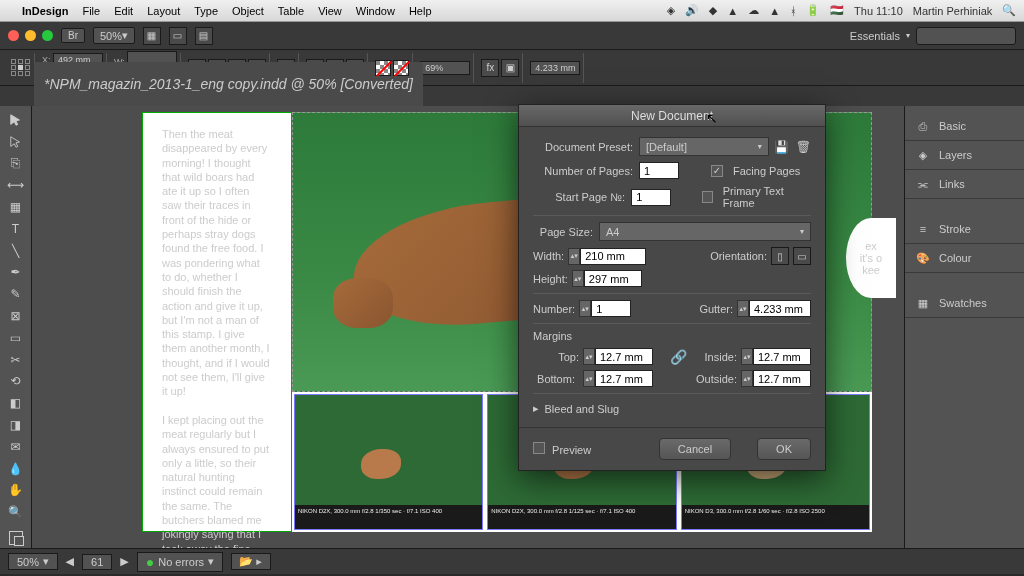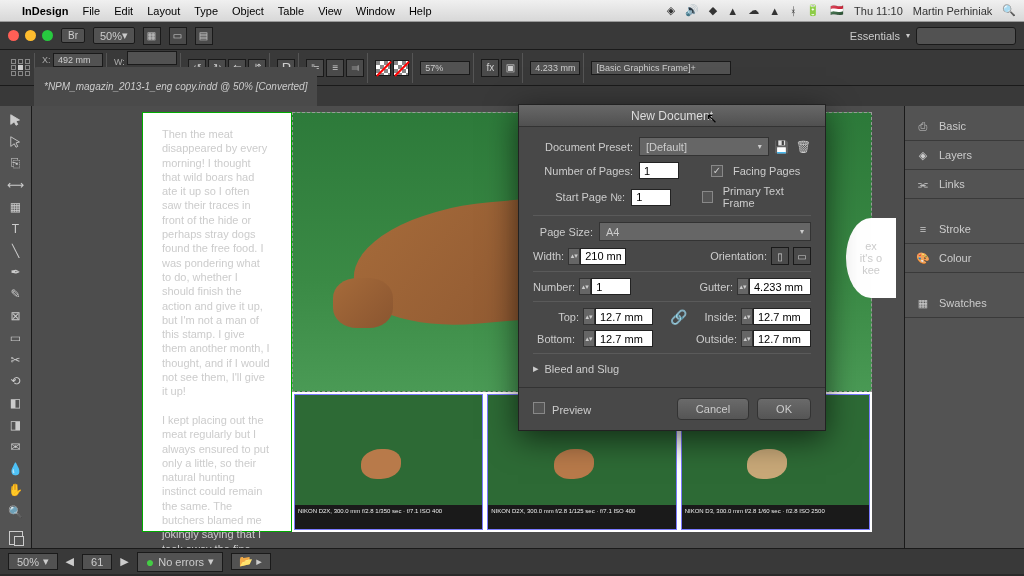--- a/index.html
+++ b/index.html
@@ -19,21 +19,21 @@
 .search{width:100px;height:18px;background:#525252;border:1px solid #1a1a1a;border-radius:3px}
 .controlbar{height:36px;background:#393939;display:flex;align-items:center;gap:4px;padding:2px 8px;border-bottom:1px solid #1a1a1a}
 .cb-group{display:flex;gap:2px;align-items:center;padding:0 3px;border-right:1px solid #555;height:30px}
 .cb-field{display:flex;flex-direction:column;gap:1px;font-size:9px}
 .cb-label{font-size:9px;color:#aaa}
 .cb-input{background:#525252;border:1px solid #1a1a1a;padding:0 4px;height:14px;font-size:9px;min-width:50px;display:inline-flex;align-items:center}
 .cb-icon{width:18px;height:18px;background:#4a4a4a;border:1px solid #1a1a1a;display:flex;align-items:center;justify-content:center;font-size:10px}
 .cb-swatch{width:16px;height:16px;background:repeating-conic-gradient(#fff 0 25%,#888 0 50%) 0 0/8px 8px;border:1px solid #1a1a1a;position:relative}
 .cb-swatch::after{content:'';position:absolute;width:140%;height:2px;background:red;top:50%;left:-20%;transform:rotate(-45deg)}
 .tabstrip{height:20px;background:#393939;display:flex;align-items:end;padding-left:34px}
-.doctab{background:#4a4a4a;padding:14px 10px;border-top-left-radius:3px;border-top-right-radius:3px;font-size:10px;font-style:italic}
+.doctab{background:#4a4a4a;padding:14px 10px;border-top-left-radius:3px;border-top-right-radius:3px;font-size:14px;font-style:italic}
 .main{display:flex;height:442px}
 .toolpanel{width:32px;background:#535353;display:flex;flex-direction:column;align-items:center;padding-top:4px;gap:2px;border-right:1px solid #1a1a1a}
 .tool{width:24px;height:20px;display:flex;align-items:center;justify-content:center;font-size:12px;color:#ccc}
 .tool svg{width:14px;height:14px;fill:#ccc;stroke:#ccc}
 .canvas{flex:1;background:#4d4d4d;position:relative;overflow:hidden}
 .page{position:absolute;top:6px;left:110px;width:730px;height:420px;background:#fff;display:flex}
 .page-left{width:150px;padding:14px 19px;font-size:6px;line-height:1.3;color:#333;border:1px solid #0a0}
 .page-right{flex:1;position:relative}
 .hero{width:100%;height:280px;background:linear-gradient(180deg,#2d7a3a 0%,#3a8a45 60%,#4a9a55 100%);position:relative;overflow:hidden;border:1px dashed #999}
 .fox-body{position:absolute;width:260px;height:120px;background:linear-gradient(135deg,#a66b3a,#8a5530);border-radius:60% 30% 40% 50%;top:90px;left:60px;transform:rotate(-5deg)}
@@ -156,31 +156,28 @@
   <div class="cb-group">
     <span class="cb-icon">⊫</span>
     <span class="cb-icon">≡</span>
     <span class="cb-icon">⫤</span>
   </div>
   <div class="cb-group">
     <div class="cb-swatch"></div>
     <div class="cb-swatch"></div>
   </div>
   <div class="cb-group">
-    <span class="cb-input">57%</span>
+    <span class="cb-input">69%</span>
   </div>
   <div class="cb-group">
     <span class="cb-icon">fx</span>
     <span class="cb-icon">▣</span>
   </div>
   <div class="cb-group">
     <span class="cb-input">4.233 mm</span>
-  </div>
-  <div class="cb-group" style="border:none">
-    <span class="cb-input" style="min-width:140px">[Basic Graphics Frame]+</span>
   </div>
 </div>
 
 <div class="tabstrip">
   <div class="doctab">*NPM_magazin_2013-1_eng copy.indd @ 50% [Converted]</div>
 </div>
 
 <div class="main">
   <div class="toolpanel">
     <div class="tool">
@@ -317,29 +314,38 @@
         <label style="width:60px">Page Size:</label>
         <div class="dselect" style="flex:1">
             <span>A4</span>
           </div>
       </div>
       <div class="drow2">
         <div class="pair">
             <label>Width:</label>
           <div class="stepper">
               <div class="stepbtn">▴▾</div>
-              <input class="dinput" style="width: 46px;" value="210 mm">
+              <input class="dinput" style="width: 66px;" value="210 mm">
             </div>
           </div>
         <div class="pair">
             <label>Orientation:</label>
           <span class="cb-icon">▯</span>
           <span class="cb-icon">▭</span>
           </div>
       </div>
+      <div class="drow2">
+        <div class="pair">
+            <label>Height:</label>
+          <div class="stepper">
+              <div class="stepbtn">▴▾</div>
+              <input class="dinput" style="width: 58px;" value="297 mm">
+            </div>
+          </div>
+      </div>
     </div>
 
     <div class="dsection">
       <div class="drow2">
         <div class="pair">
             <label>Number:</label>
           <div class="stepper">
               <div class="stepbtn">▴▾</div>
               <input class="dinput" style="width: 40px;" value="1">
             </div>
@@ -348,20 +354,21 @@
             <label>Gutter:</label>
           <div class="stepper">
               <div class="stepbtn">▴▾</div>
               <input class="dinput" style="width: 62px;" value="4.233 mm">
             </div>
           </div>
       </div>
     </div>
 
     <div class="dsection">
+      <div class="dsection-title">Margins</div>
       <div class="drow2">
         <div class="pair">
             <label style="width:46px;text-align:right">Top:</label>
           <div class="stepper">
               <div class="stepbtn">▴▾</div>
               <input class="dinput" style="width: 58px;" value="12.7 mm">
             </div>
           </div>
         <span style="font-size:14px">🔗</span>
         <div class="pair">
@@ -393,21 +400,21 @@
 
     <div class="dsection">
       <div class="drow" style="margin:2px 0">
           <span>▸</span> 
           <span>Bleed and Slug</span>
         </div>
     </div>
   </div>
   <div class="dialog-foot">
     <div><span class="dcheck"></span> <span>Preview</span></div>
-    <div style="display:flex;gap:8px">
+    <div style="display:flex;gap:26px">
       <button class="dbtn">Cancel</button>
       <button class="dbtn">OK</button>
     </div>
   </div>
 </div>
 
 <div class="cursor">↖</div>
 
 <div class="statusbar">
   <span class="status-item"><span>50%</span> ▾</span>

